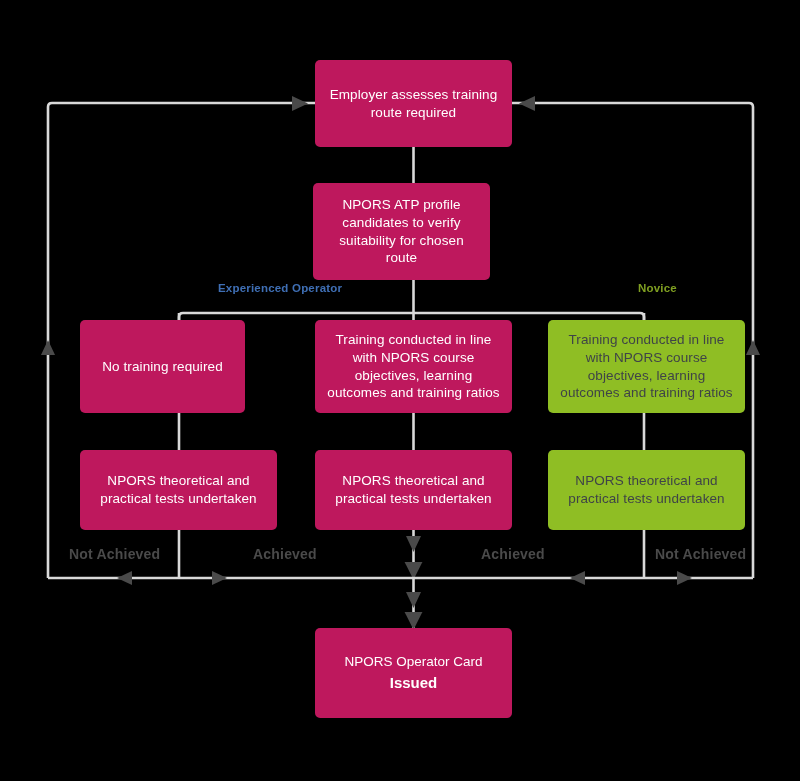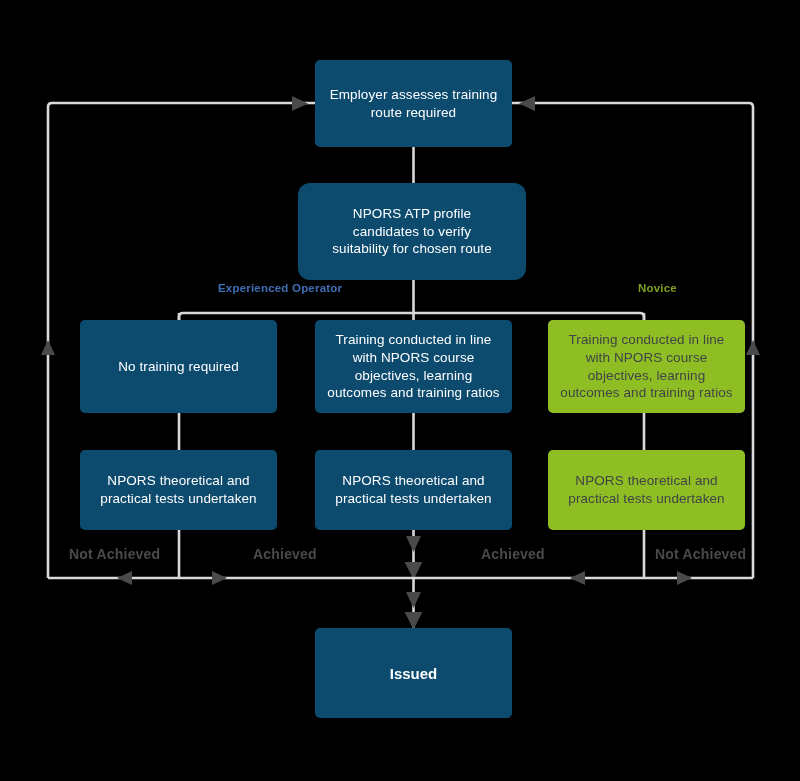--- a/index.html
+++ b/index.html
@@ -34,21 +34,21 @@
     box-sizing: border-box;
     padding: 6px 10px;
     z-index: 3;
   }
   .node-text {
     display: block;
     line-height: 1.33;
     white-space: pre-line;
   }
   .node.blue {
-    background: #0c4a6e;
+    background: #be185d;
     color: #ffffff;
   }
   .node.green {
     background: #8fbe24;
     color: #3f4447;
   }
   .node .node-text {
     font-size: 13.5px;
     letter-spacing: 0.1px;
   }
@@ -149,35 +149,35 @@
 
       <path d="M 406 592 L 421 592 L 413.5 608 Z"></path>
     </g>
   </svg>
 
   <div class="node blue" style="left:315px; top:60px; width:197px; height:87px;">
     <span class="node-text">Employer assesses training
 route required</span>
   </div>
 
-  <div class="node blue" style="left:298px; top:183px; width:228px; height:97px;border-radius:12px;">
+  <div class="node blue" style="left:313px; top:183px; width:177px; height:97px;">
     <span class="node-text">NPORS ATP profile
 candidates to verify
 suitability for chosen route</span>
   </div>
 
   <div class="route-label blue-label" style="left:218px; top:282px;">
     <span>Experienced Operator</span>
   </div>
 
   <div class="route-label green-label" style="left:601px; top:282px;">
     <span>Novice</span>
   </div>
 
-  <div class="node blue" style="left:80px; top:320px; width:197px; height:93px;">
+  <div class="node blue" style="left:80px; top:320px; width:165px; height:93px;">
     <span class="node-text">No training required</span>
   </div>
 
   <div class="node blue" style="left:315px; top:320px; width:197px; height:93px;">
     <span class="node-text">Training conducted in line
 with NPORS course
 objectives, learning
 outcomes and training ratios</span>
   </div>
 
@@ -213,16 +213,17 @@
 
   <div class="edge-label" style="left:481px; top:546px;">
     <span>Achieved</span>
   </div>
 
   <div class="edge-label" style="left:655px; top:546px;">
     <span>Not Achieved</span>
   </div>
 
   <div class="node blue issued" style="left:315px; top:628px; width:197px; height:90px; flex-direction:column;">
+    <span class="line1">NPORS Operator Card</span>
     <span class="line2">Issued</span>
   </div>
 
 </div>
 
 </body></html>

